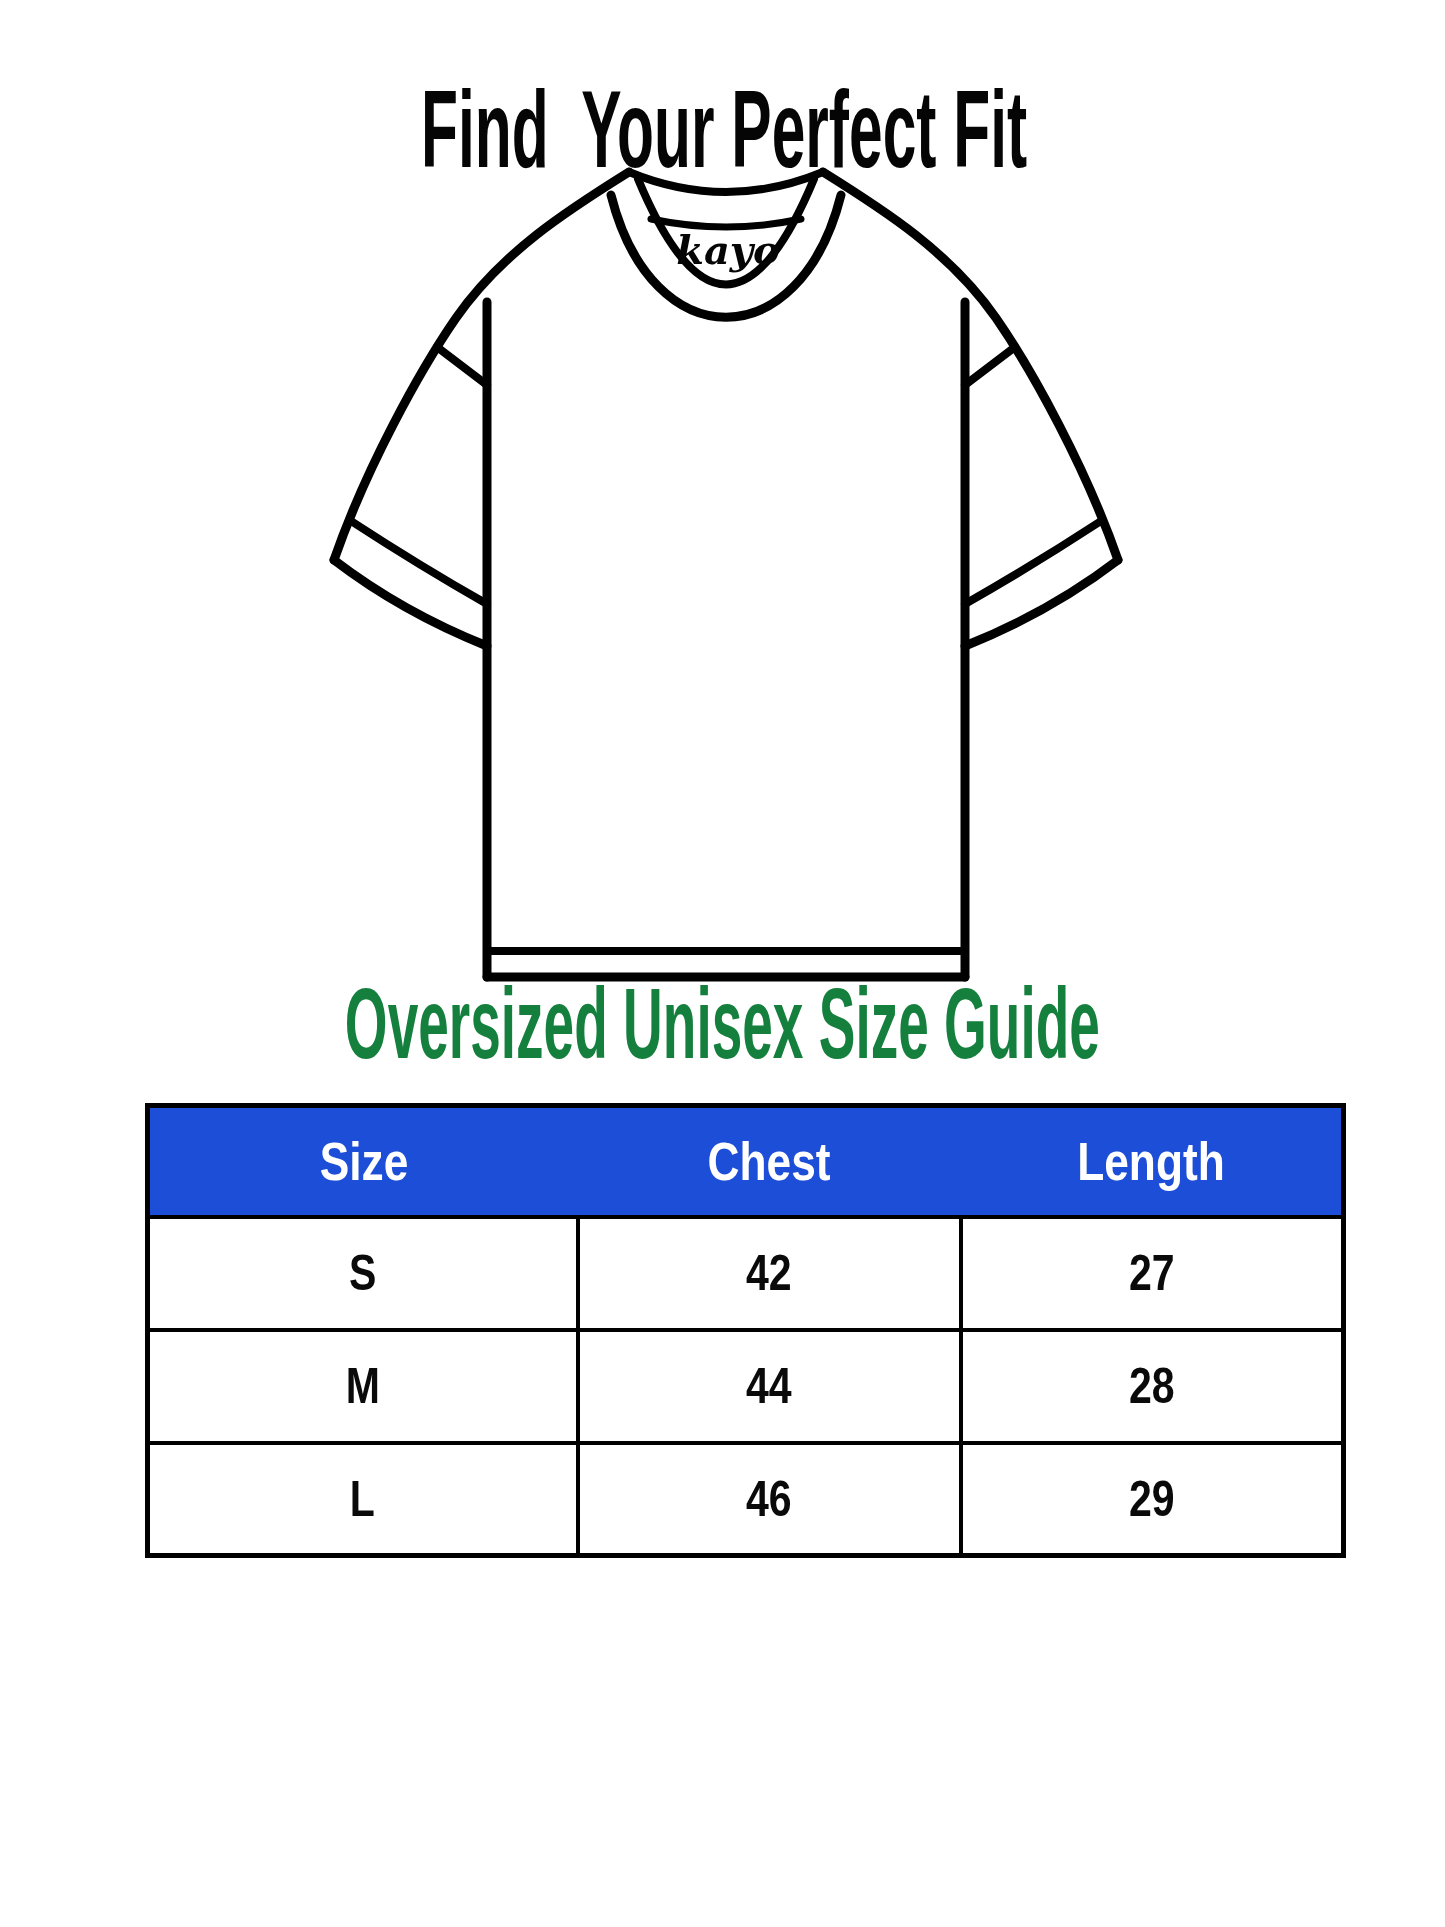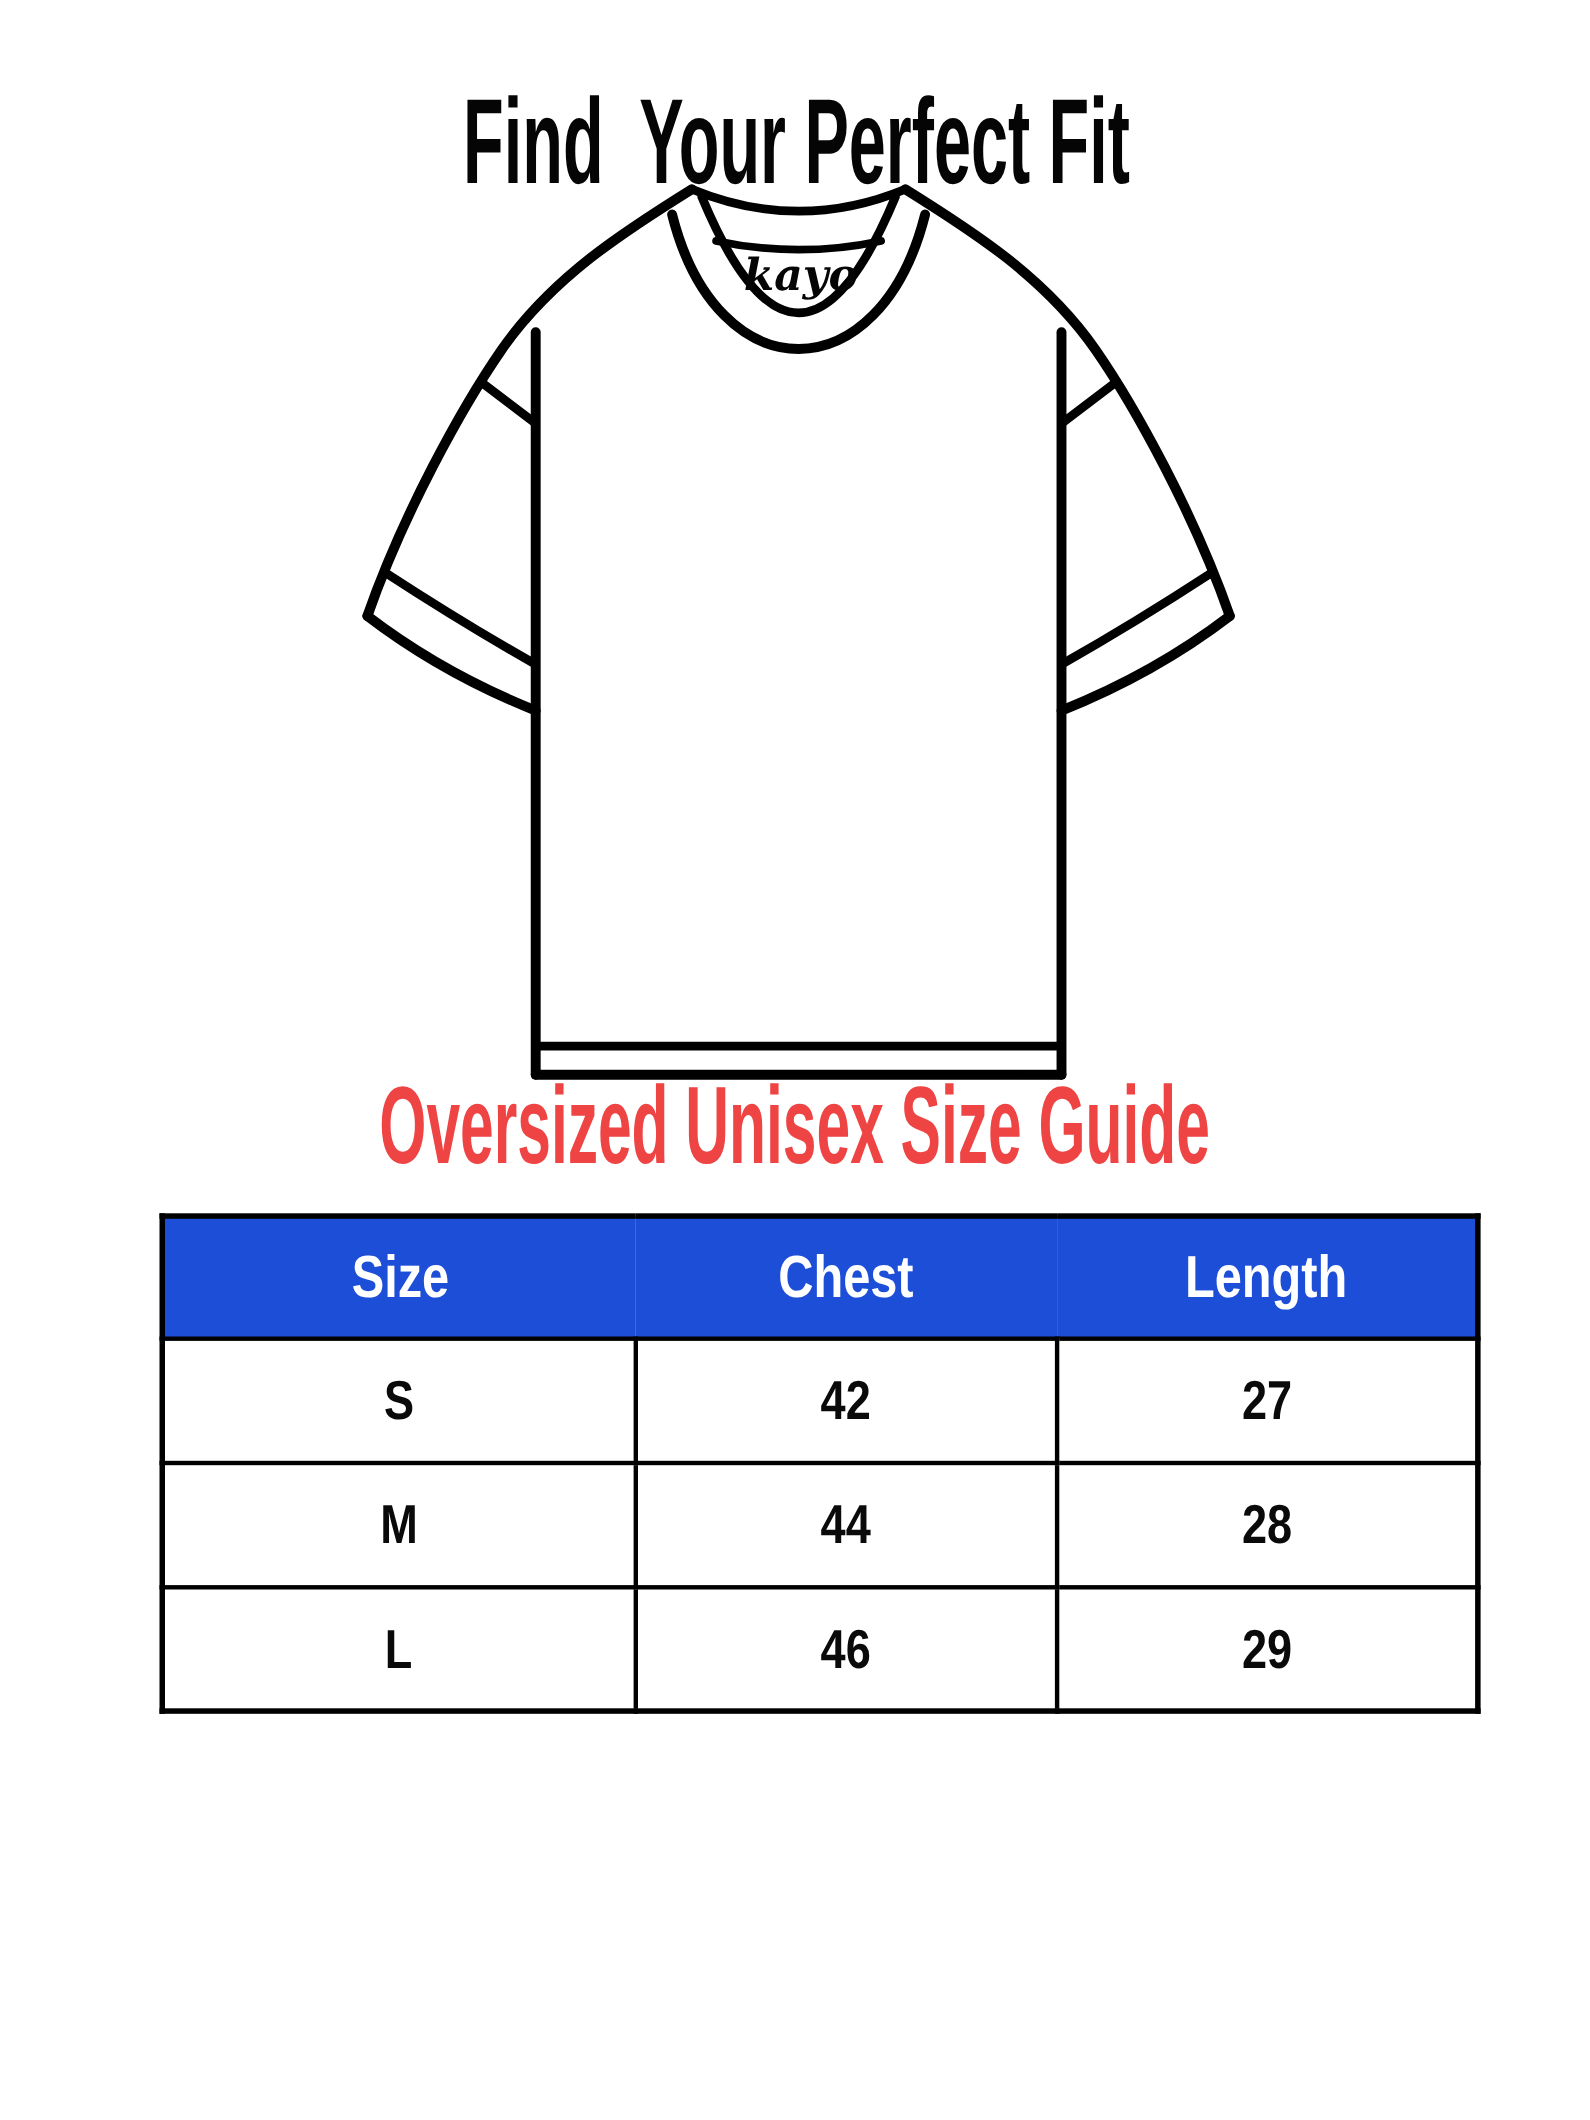--- a/index.html
+++ b/index.html
@@ -32,21 +32,21 @@
   .subtitle {
     position: absolute;
     top: 973px;
     left: 0;
     width: 1445px;
     margin: 0;
     text-align: center;
     font-size: 100px;
     font-weight: bold;
     line-height: 1;
-    color: #ef4444;
+    color: #15803d;
   }
   .squeeze {
     display: inline-block;
     transform: scaleX(0.55);
     transform-origin: 50% 50%;
     white-space: pre;
   }
   .shirt-wrap {
     position: absolute;
     top: 0;

